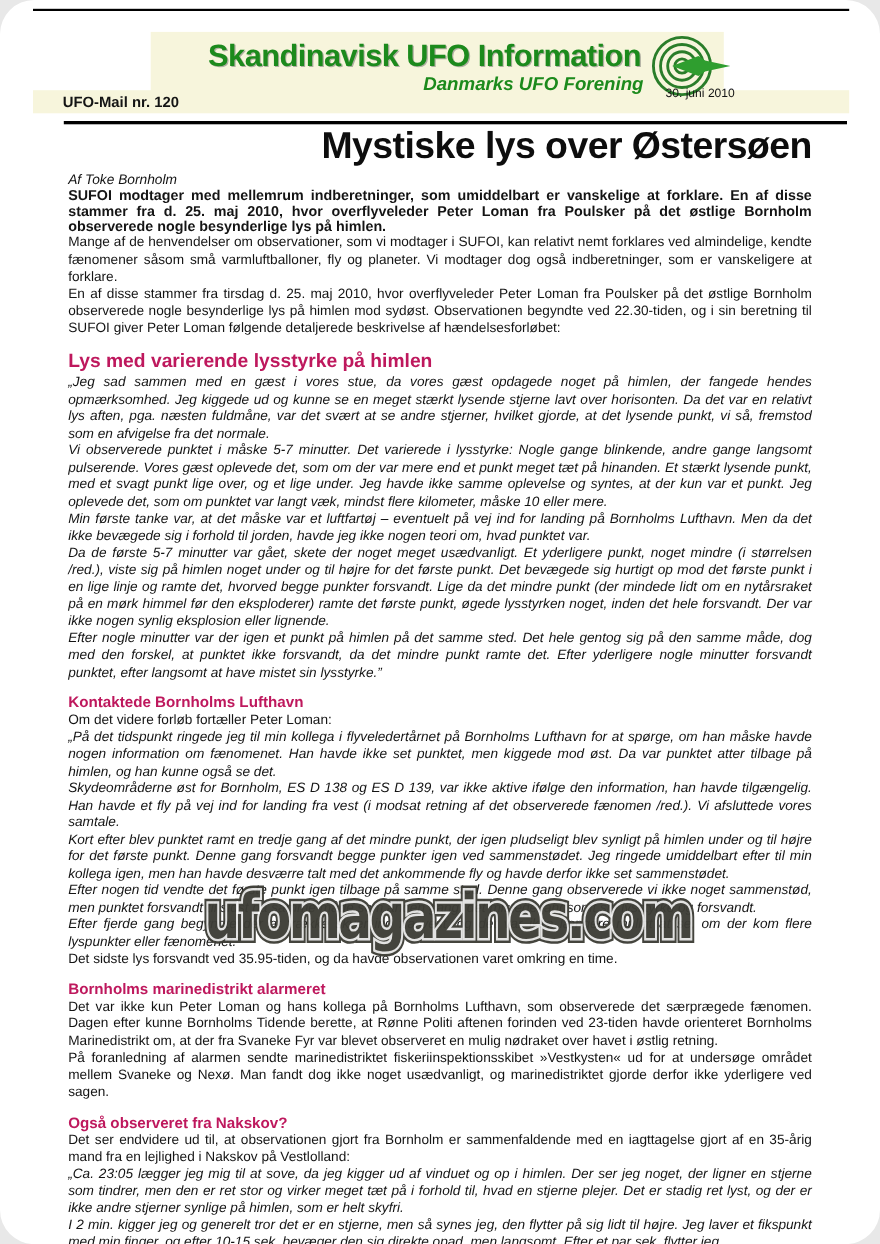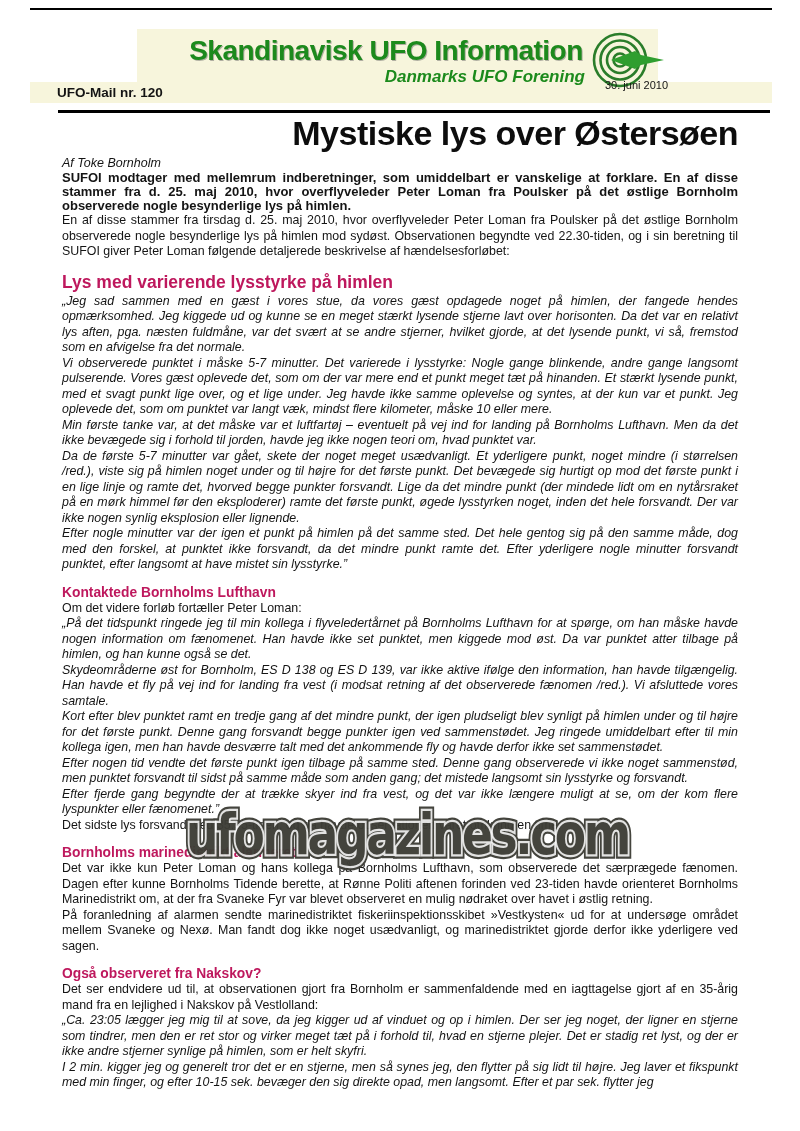--- a/index.html
+++ b/index.html
@@ -1,19 +1,19 @@
 <!DOCTYPE html>
 <html><head>
 <meta charset="utf-8">
 <style>
   html,body{margin:0;padding:0;background:#e8e8e8;}
   .page{
     position:relative; width:800px; height:1131px; margin:0 auto;
     background:#ffffff; overflow:hidden;
-    font-family:"Liberation Sans", sans-serif; color:#141414;
+    font-family:"Liberation Sans", sans-serif; color:#141414;border-radius:31px;
   }
   .topline{position:absolute; left:30px; top:8px; width:742px; height:2px; background:#000;}
   .band-title{position:absolute; left:137px; top:29px; width:521px; height:54px; background:#f7f5dc;}
   .band-row{position:absolute; left:30px; top:82px; width:742px; height:21px; background:#f7f5dc;}
   .brand{
     position:absolute; left:160px; top:35px; width:452px; text-align:center;
     font-size:28px; font-weight:bold; color:#1c8a1c; letter-spacing:-0.5px;
     text-shadow:1px 1px 0 rgba(90,90,90,0.45);
   }
   .brand-sub{
@@ -75,20 +75,21 @@
   <div class="issue">UFO-Mail nr. 120</div>
   <div class="date">30. juni 2010</div>
 
   <div class="rule"></div>
 
   <div class="article">
     <h1>Mystiske lys over Østersøen</h1>
     <div class="byline">Af Toke Bornholm</div>
 
     <p class="lead">SUFOI modtager med mellemrum indberetninger, som umiddelbart er vanskelige at forklare. En af disse stammer fra d. 25. maj 2010, hvor overflyveleder Peter Loman fra Poulsker på det østlige Bornholm observerede nogle besynderlige lys på himlen.</p>
+    <p>Mange af de henvendelser om observationer, som vi modtager i SUFOI, kan relativt nemt forklares ved almindelige, kendte fænomener såsom små varmluftballoner, fly og planeter. Vi modtager dog også indberetninger, som er vanskeligere at forklare.</p>
     <p>En af disse stammer fra tirsdag d. 25. maj 2010, hvor overflyveleder Peter Loman fra Poulsker på det østlige Bornholm observerede nogle besynderlige lys på himlen mod sydøst. Observationen begyndte ved 22.30-tiden, og i sin beretning til SUFOI giver Peter Loman følgende detaljerede beskrivelse af hændelsesforløbet:</p>
 
     <h2 class="big">Lys med varierende lysstyrke på himlen</h2>
     <p class="q">„Jeg sad sammen med en gæst i vores stue, da vores gæst opdagede noget på himlen, der fangede hendes opmærksomhed. Jeg kiggede ud og kunne se en meget stærkt lysende stjerne lavt over horisonten. Da det var en relativt lys aften, pga. næsten fuldmåne, var det svært at se andre stjerner, hvilket gjorde, at det lysende punkt, vi så, fremstod som en afvigelse fra det normale.</p>
     <p class="q">Vi observerede punktet i måske 5-7 minutter. Det varierede i lysstyrke: Nogle gange blinkende, andre gange langsomt pulserende. Vores gæst oplevede det, som om der var mere end et punkt meget tæt på hinanden. Et stærkt lysende punkt, med et svagt punkt lige over, og et lige under. Jeg havde ikke samme oplevelse og syntes, at der kun var et punkt. Jeg oplevede det, som om punktet var langt væk, mindst flere kilometer, måske 10 eller mere.</p>
     <p class="q">Min første tanke var, at det måske var et luftfartøj – eventuelt på vej ind for landing på Bornholms Lufthavn. Men da det ikke bevægede sig i forhold til jorden, havde jeg ikke nogen teori om, hvad punktet var.</p>
     <p class="q">Da de første 5-7 minutter var gået, skete der noget meget usædvanligt. Et yderligere punkt, noget mindre (i størrelsen /red.), viste sig på himlen noget under og til højre for det første punkt. Det bevægede sig hurtigt op mod det første punkt i en lige linje og ramte det, hvorved begge punkter forsvandt. Lige da det mindre punkt (der mindede lidt om en nytårsraket på en mørk himmel før den eksploderer) ramte det første punkt, øgede lysstyrken noget, inden det hele forsvandt. Der var ikke nogen synlig eksplosion eller lignende.</p>
     <p class="q">Efter nogle minutter var der igen et punkt på himlen på det samme sted. Det hele gentog sig på den samme måde, dog med den forskel, at punktet ikke forsvandt, da det mindre punkt ramte det. Efter yderligere nogle minutter forsvandt punktet, efter langsomt at have mistet sin lysstyrke.”</p>
 
     <h2 class="small">Kontaktede Bornholms Lufthavn</h2>

